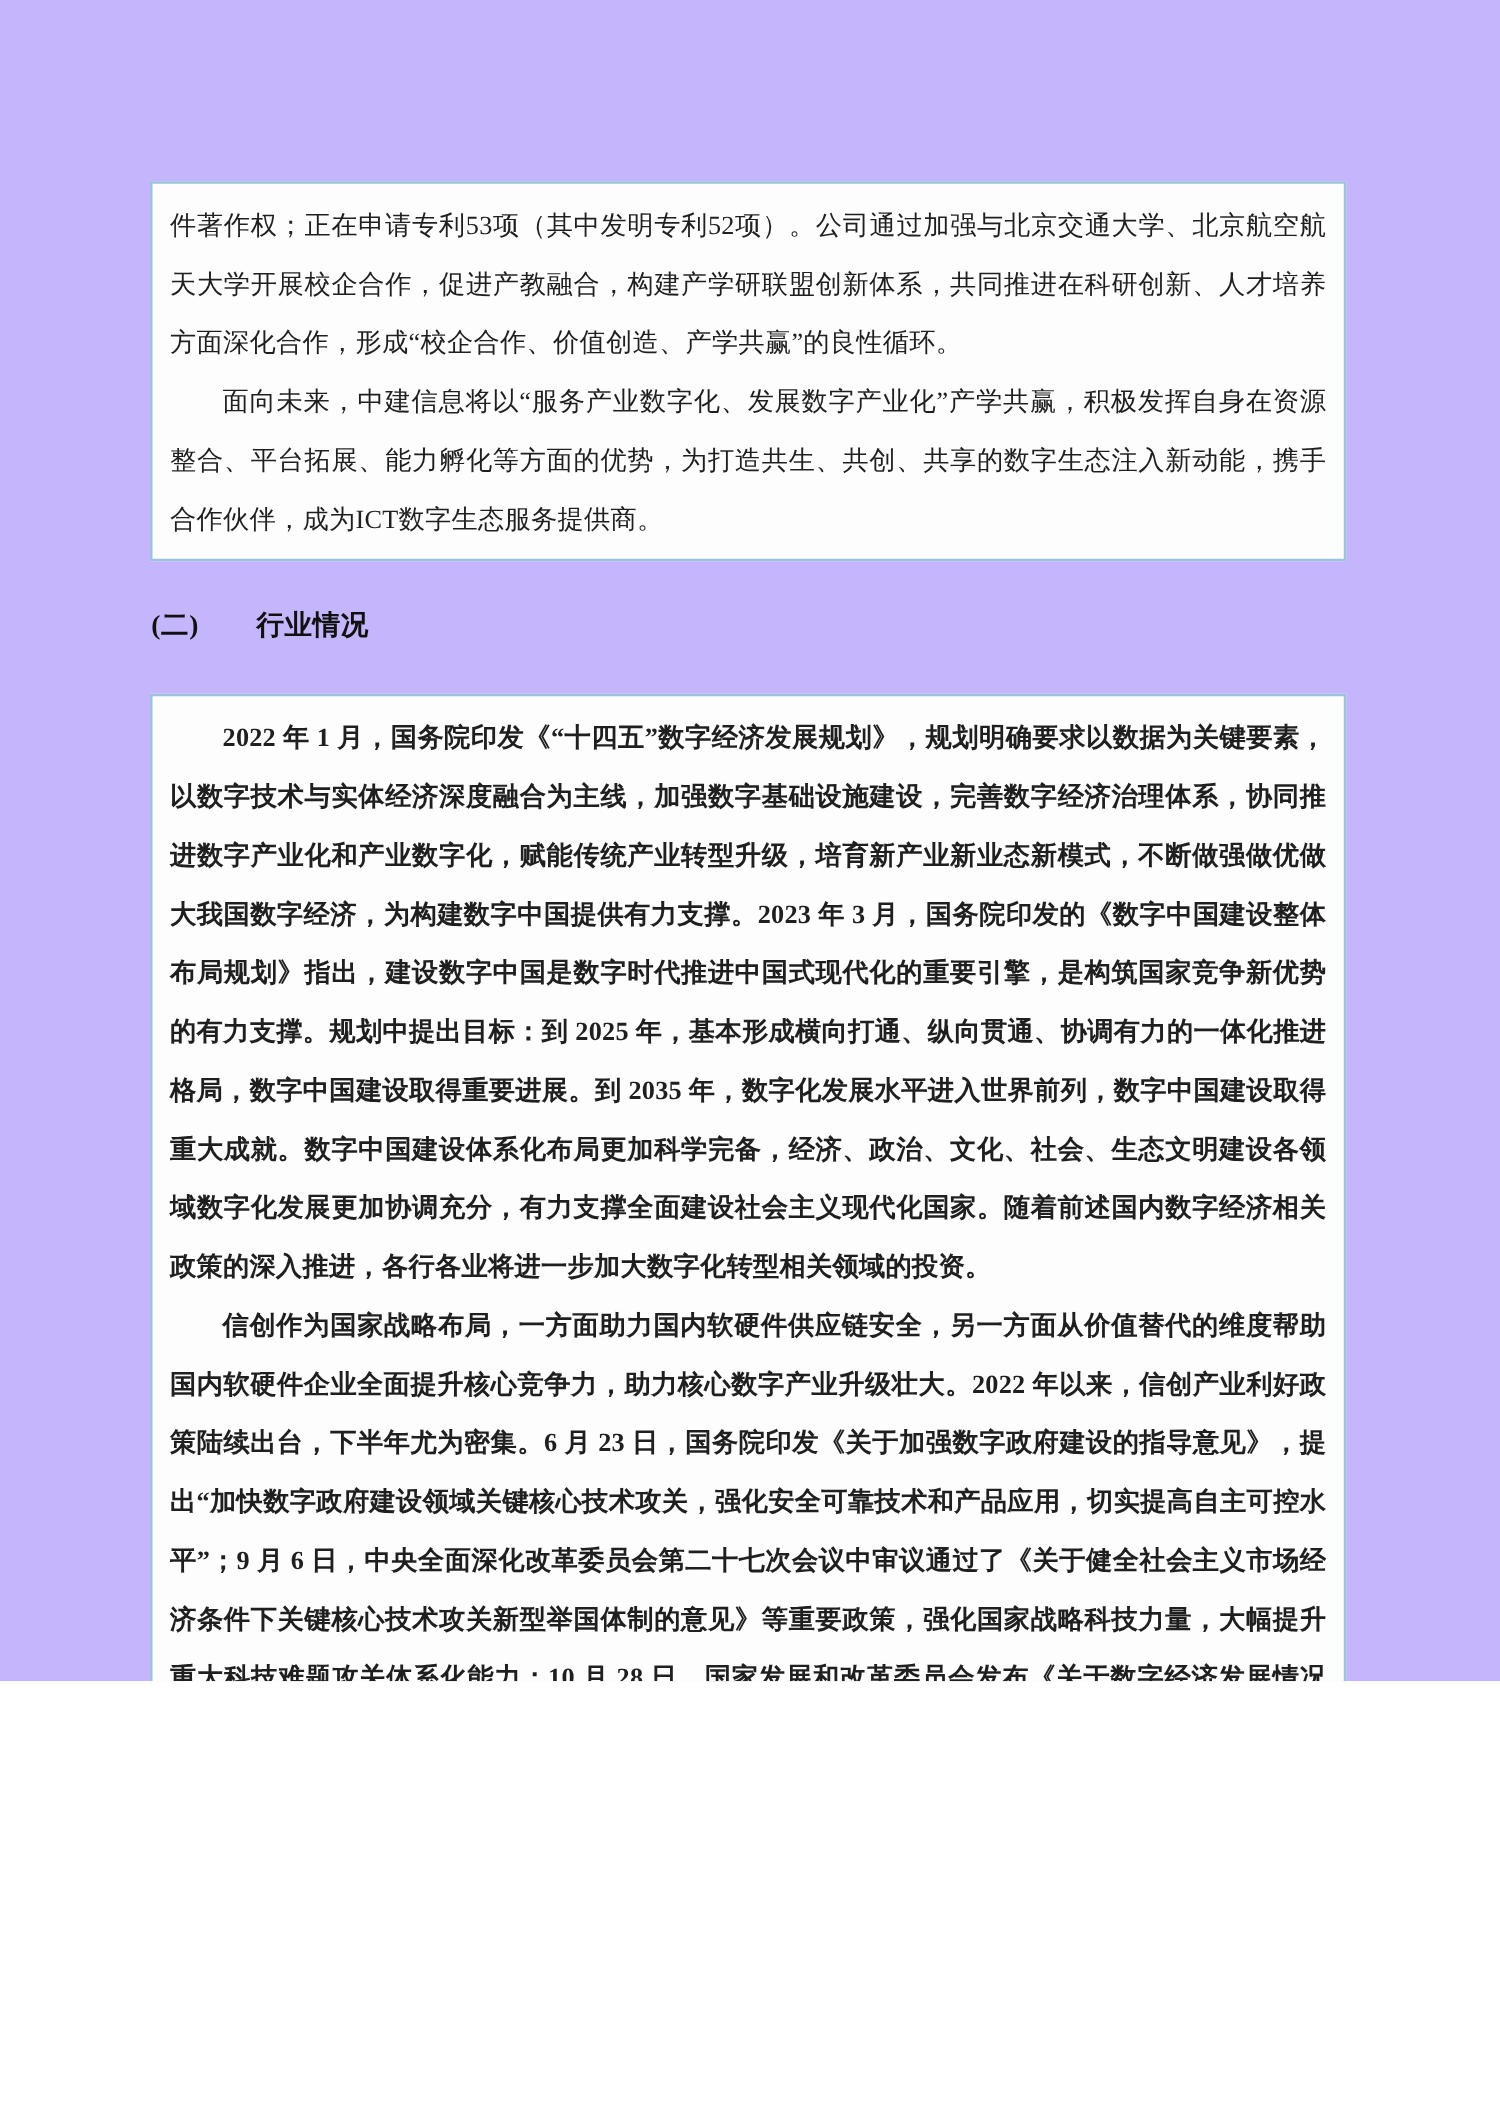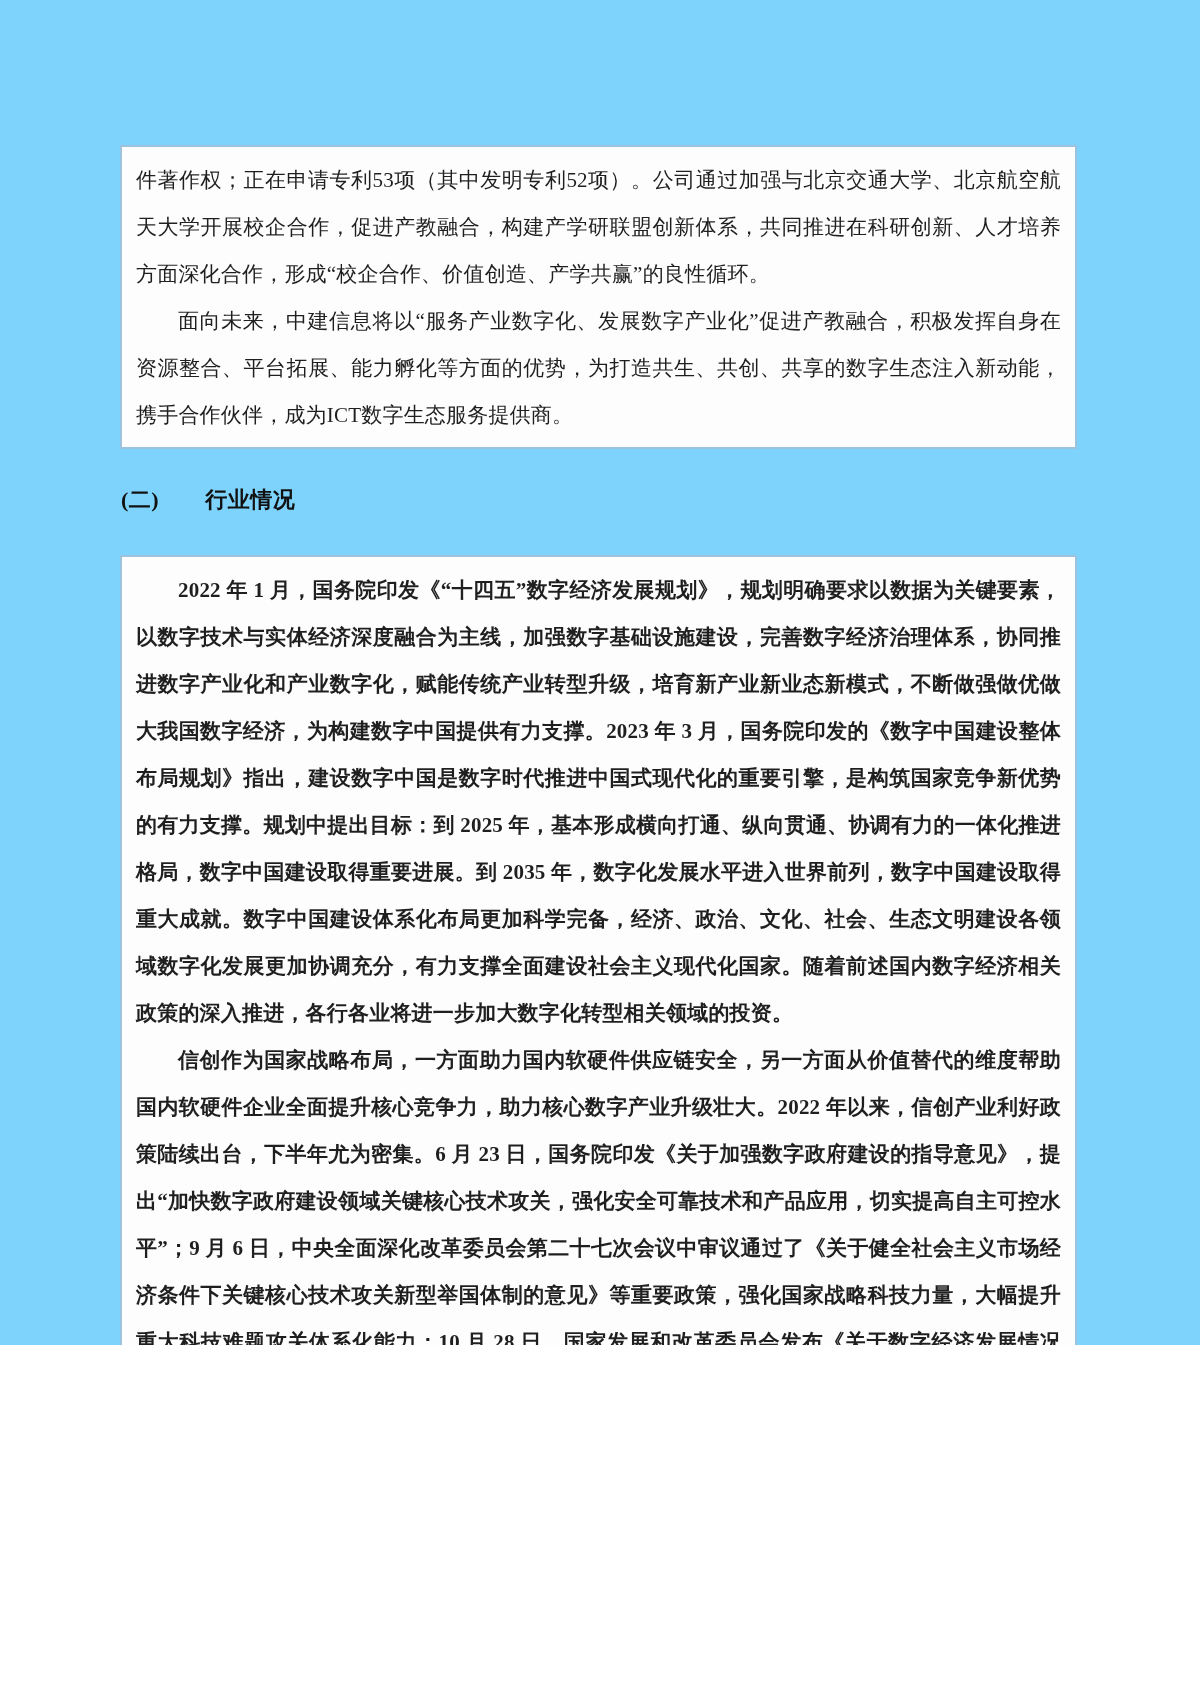--- a/index.html
+++ b/index.html
@@ -5,21 +5,21 @@
   * { margin: 0; padding: 0; box-sizing: border-box; }
   html, body { background: #ffffff; }
   body {
     font-family: "Liberation Serif", "DejaVu Serif", serif;
     color: #1f1f1f;
   }
   .page {
     position: relative;
     width: 1200px;
     height: 1345px;
-    background: #7dd3fc;
+    background: #c4b5fd;
     overflow: hidden;
   }
   .text-box {
     position: absolute;
     left: 120px;
     width: 957px;
     border: 2px solid #9cc2dd;
     background: #fdfdfd;
     padding: 10px 14px 8px 14px;
   }
@@ -54,21 +54,21 @@
     color: #2a2a2a;
   }
 </style>
 </head>
 <body>
 
 <div class="page">
 
   <div class="text-box box1">
     <p class="para no-indent">件著作权；正在申请专利53项（其中发明专利52项）。公司通过加强与北京交通大学、北京航空航天大学开展校企合作，促进产教融合，构建产学研联盟创新体系，共同推进在科研创新、人才培养方面深化合作，形成“校企合作、价值创造、产学共赢”的良性循环。</p>
-    <p class="para indent">面向未来，中建信息将以“服务产业数字化、发展数字产业化”促进产教融合，积极发挥自身在资源整合、平台拓展、能力孵化等方面的优势，为打造共生、共创、共享的数字生态注入新动能，携手合作伙伴，成为ICT数字生态服务提供商。</p>
+    <p class="para indent">面向未来，中建信息将以“服务产业数字化、发展数字产业化”产学共赢，积极发挥自身在资源整合、平台拓展、能力孵化等方面的优势，为打造共生、共创、共享的数字生态注入新动能，携手合作伙伴，成为ICT数字生态服务提供商。</p>
   </div>
 
   <h2 class="heading">
     <span class="section-number">(二)</span><span class="section-title">行业情况</span>
   </h2>
 
   <div class="text-box box2">
     <p class="para indent">2022 年 1 月，国务院印发《“十四五”数字经济发展规划》，规划明确要求以数据为关键要素，以数字技术与实体经济深度融合为主线，加强数字基础设施建设，完善数字经济治理体系，协同推进数字产业化和产业数字化，赋能传统产业转型升级，培育新产业新业态新模式，不断做强做优做大我国数字经济，为构建数字中国提供有力支撑。2023 年 3 月，国务院印发的《数字中国建设整体布局规划》指出，建设数字中国是数字时代推进中国式现代化的重要引擎，是构筑国家竞争新优势的有力支撑。规划中提出目标：到 2025 年，基本形成横向打通、纵向贯通、协调有力的一体化推进格局，数字中国建设取得重要进展。到 2035 年，数字化发展水平进入世界前列，数字中国建设取得重大成就。数字中国建设体系化布局更加科学完备，经济、政治、文化、社会、生态文明建设各领域数字化发展更加协调充分，有力支撑全面建设社会主义现代化国家。随着前述国内数字经济相关政策的深入推进，各行各业将进一步加大数字化转型相关领域的投资。</p>
     <p class="para indent">信创作为国家战略布局，一方面助力国内软硬件供应链安全，另一方面从价值替代的维度帮助国内软硬件企业全面提升核心竞争力，助力核心数字产业升级壮大。2022 年以来，信创产业利好政策陆续出台，下半年尤为密集。6 月 23 日，国务院印发《关于加强数字政府建设的指导意见》，提出“加快数字政府建设领域关键核心技术攻关，强化安全可靠技术和产品应用，切实提高自主可控水平”；9 月 6 日，中央全面深化改革委员会第二十七次会议中审议通过了《关于健全社会主义市场经济条件下关键核心技术攻关新型举国体制的意见》等重要政策，强化国家战略科技力量，大幅提升重大科技难题攻关体系化能力；10 月 28 日，国家发展和改革委员会发布《关于数字经济发展情况的报告》，提出“集中力量推进关键核心技术攻关，牢牢掌握数字经济发展自主权”，“大力推动数字产业创新发展，打造具有国际竞争力的产业体系”。机构普遍认为，2022 年为行业信创元年，将接棒党政信创进入放量发力阶段，未来 5 年将是信创产业的关键发展时期和高速扩张时期，市场空间广阔。</p>
   </div>

